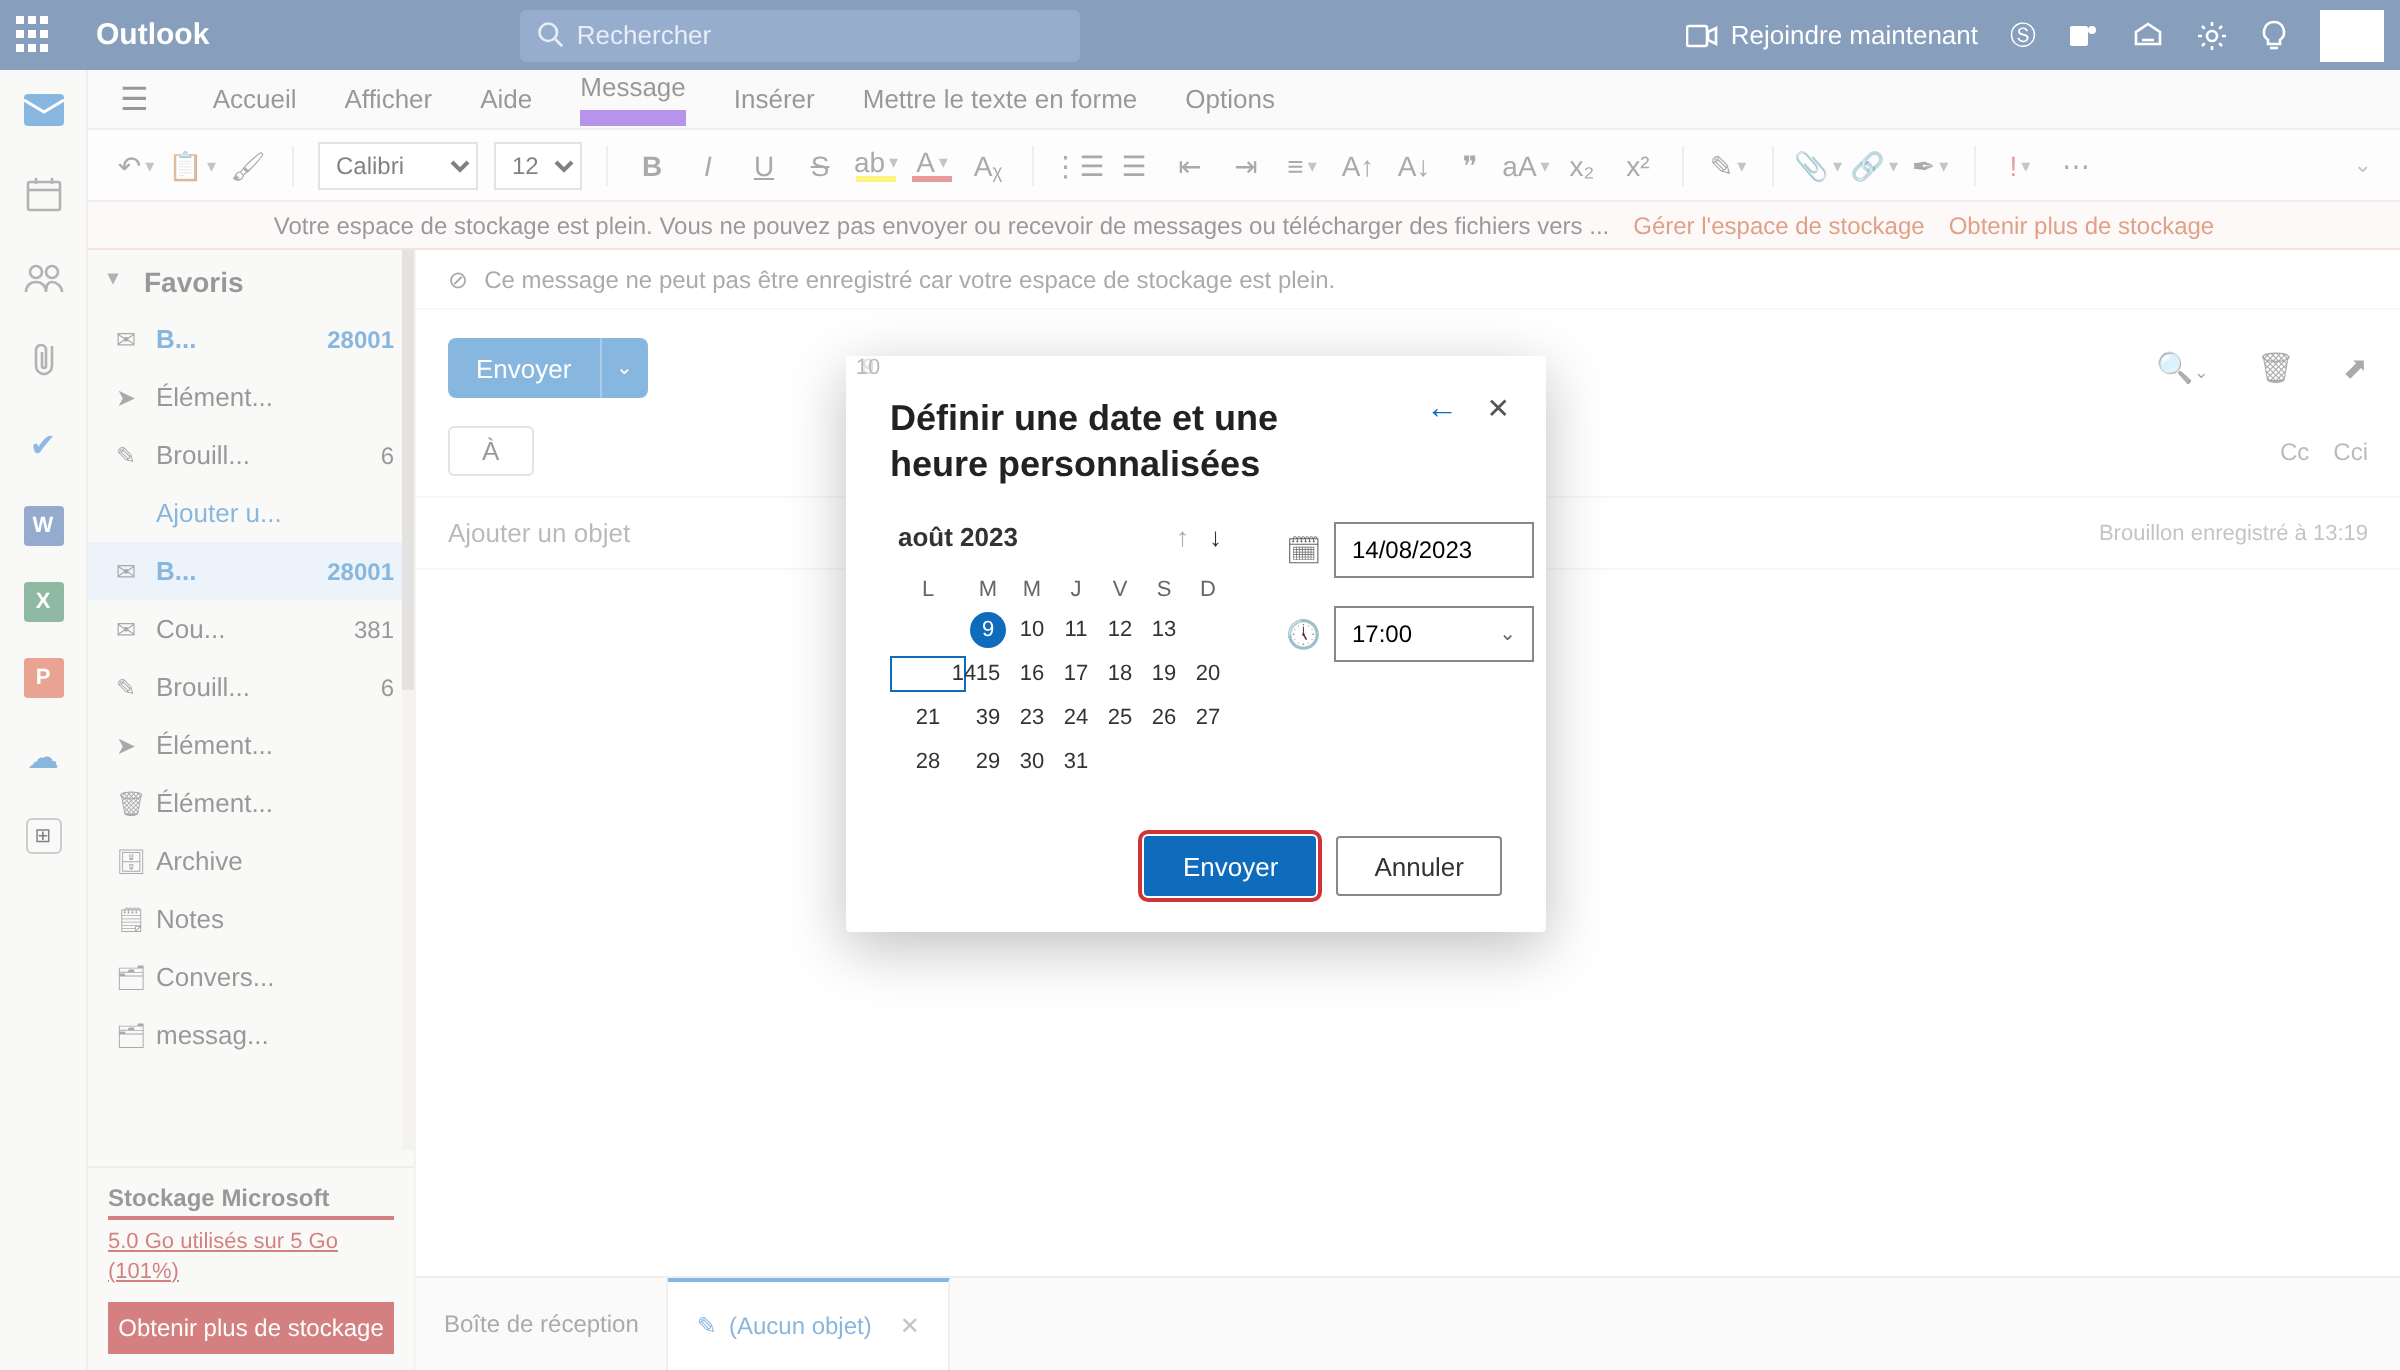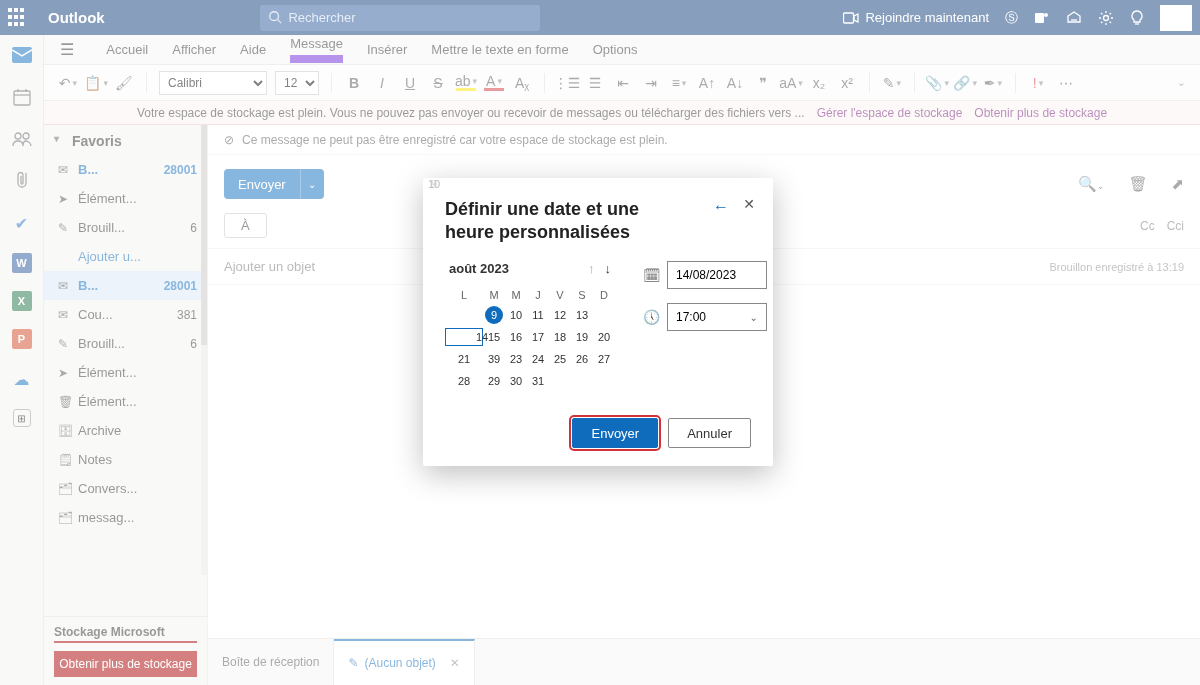--- a/index.html
+++ b/index.html
@@ -51,21 +51,21 @@
 .toolbar select { height: 24px; border: 1px solid #c8c6c4; font-size: 12px; padding: 0 4px; background: #fff; }
 .toolbar .tb { width: 20px; height: 20px; display: inline-flex; align-items: center; justify-content: center; cursor: pointer; font-size: 14px; }
 .toolbar .dd::after { content: "▾"; font-size: 9px; margin-left: 2px; color: #888; }
 
 
 .warnbar {
   position: absolute; top: 101px; left: 44px; right: 0; height: 24px; background: #fcf3f3;
   border-bottom: 1px solid #e6c7c7; font-size: 12px; color: #333; display: flex; align-items: center; justify-content: center; gap: 12px;
   overflow: hidden;
 }
-.warnbar a { color: #701a75; text-decoration: none; cursor: pointer; }
+.warnbar a { color: #c2410c; text-decoration: none; cursor: pointer; }
 
 
 .sidebar {
   position: absolute; top: 125px; left: 44px; width: 164px; bottom: 0; background: #f3f2f1;
   border-right: 1px solid #e8e6e4; font-size: 13px; color: #323130; overflow: hidden;
 }
 .sidebar .section-title { padding: 8px 12px 6px 28px; font-weight: 600; position: relative; font-size: 14px; }
 .sidebar .section-title::before { content: "▾"; position: absolute; left: 10px; font-size: 10px; color: #666; }
 .sidebar .sitem {
   padding: 7px 10px 7px 34px; display: flex; align-items: center; gap: 8px; cursor: pointer;
@@ -276,21 +276,21 @@
   <span class="tab">Insérer</span>
   <span class="tab">Mettre le texte en forme</span>
   <span class="tab">Options</span>
 </div>
 
 <div class="toolbar">
   <span class="tb dd">↶</span>
   <span class="tb dd">📋</span>
   <span class="tb">🖌</span>
   <span class="sep"></span>
-  <select style="width:108px;"><option>Calibri</option></select>
+  <select style="width:80px;"><option>Calibri</option></select>
   <select style="width:44px;"><option>12</option></select>
   <span class="sep"></span>
   <span class="tb">
       <b>B</b>
     </span>
   <span class="tb">
       <i>I</i>
     </span>
   <span class="tb">
       <u>U</u>
@@ -397,20 +397,21 @@
         <span class="label">messag...</span>
         <span class="count"></span>
       </div>
     </div>
   <div class="sb-scroll">
       <div class="thumb"></div>
     </div>
   <div class="storage">
     <div class="stitle">Stockage Microsoft</div>
     <div class="sbar"></div>
+    <div class="susage">5.0 Go utilisés sur 5 Go (101%)</div>
     <div class="sbutton">Obtenir plus de stockage</div>
   </div>
 </div>
 
 <div class="main">
   <div class="msgbar">
     <span>⊘</span>
     <span>Ce message ne peut pas être enregistré car votre espace de stockage est plein.</span>
   </div>
   <div class="sendrow">

